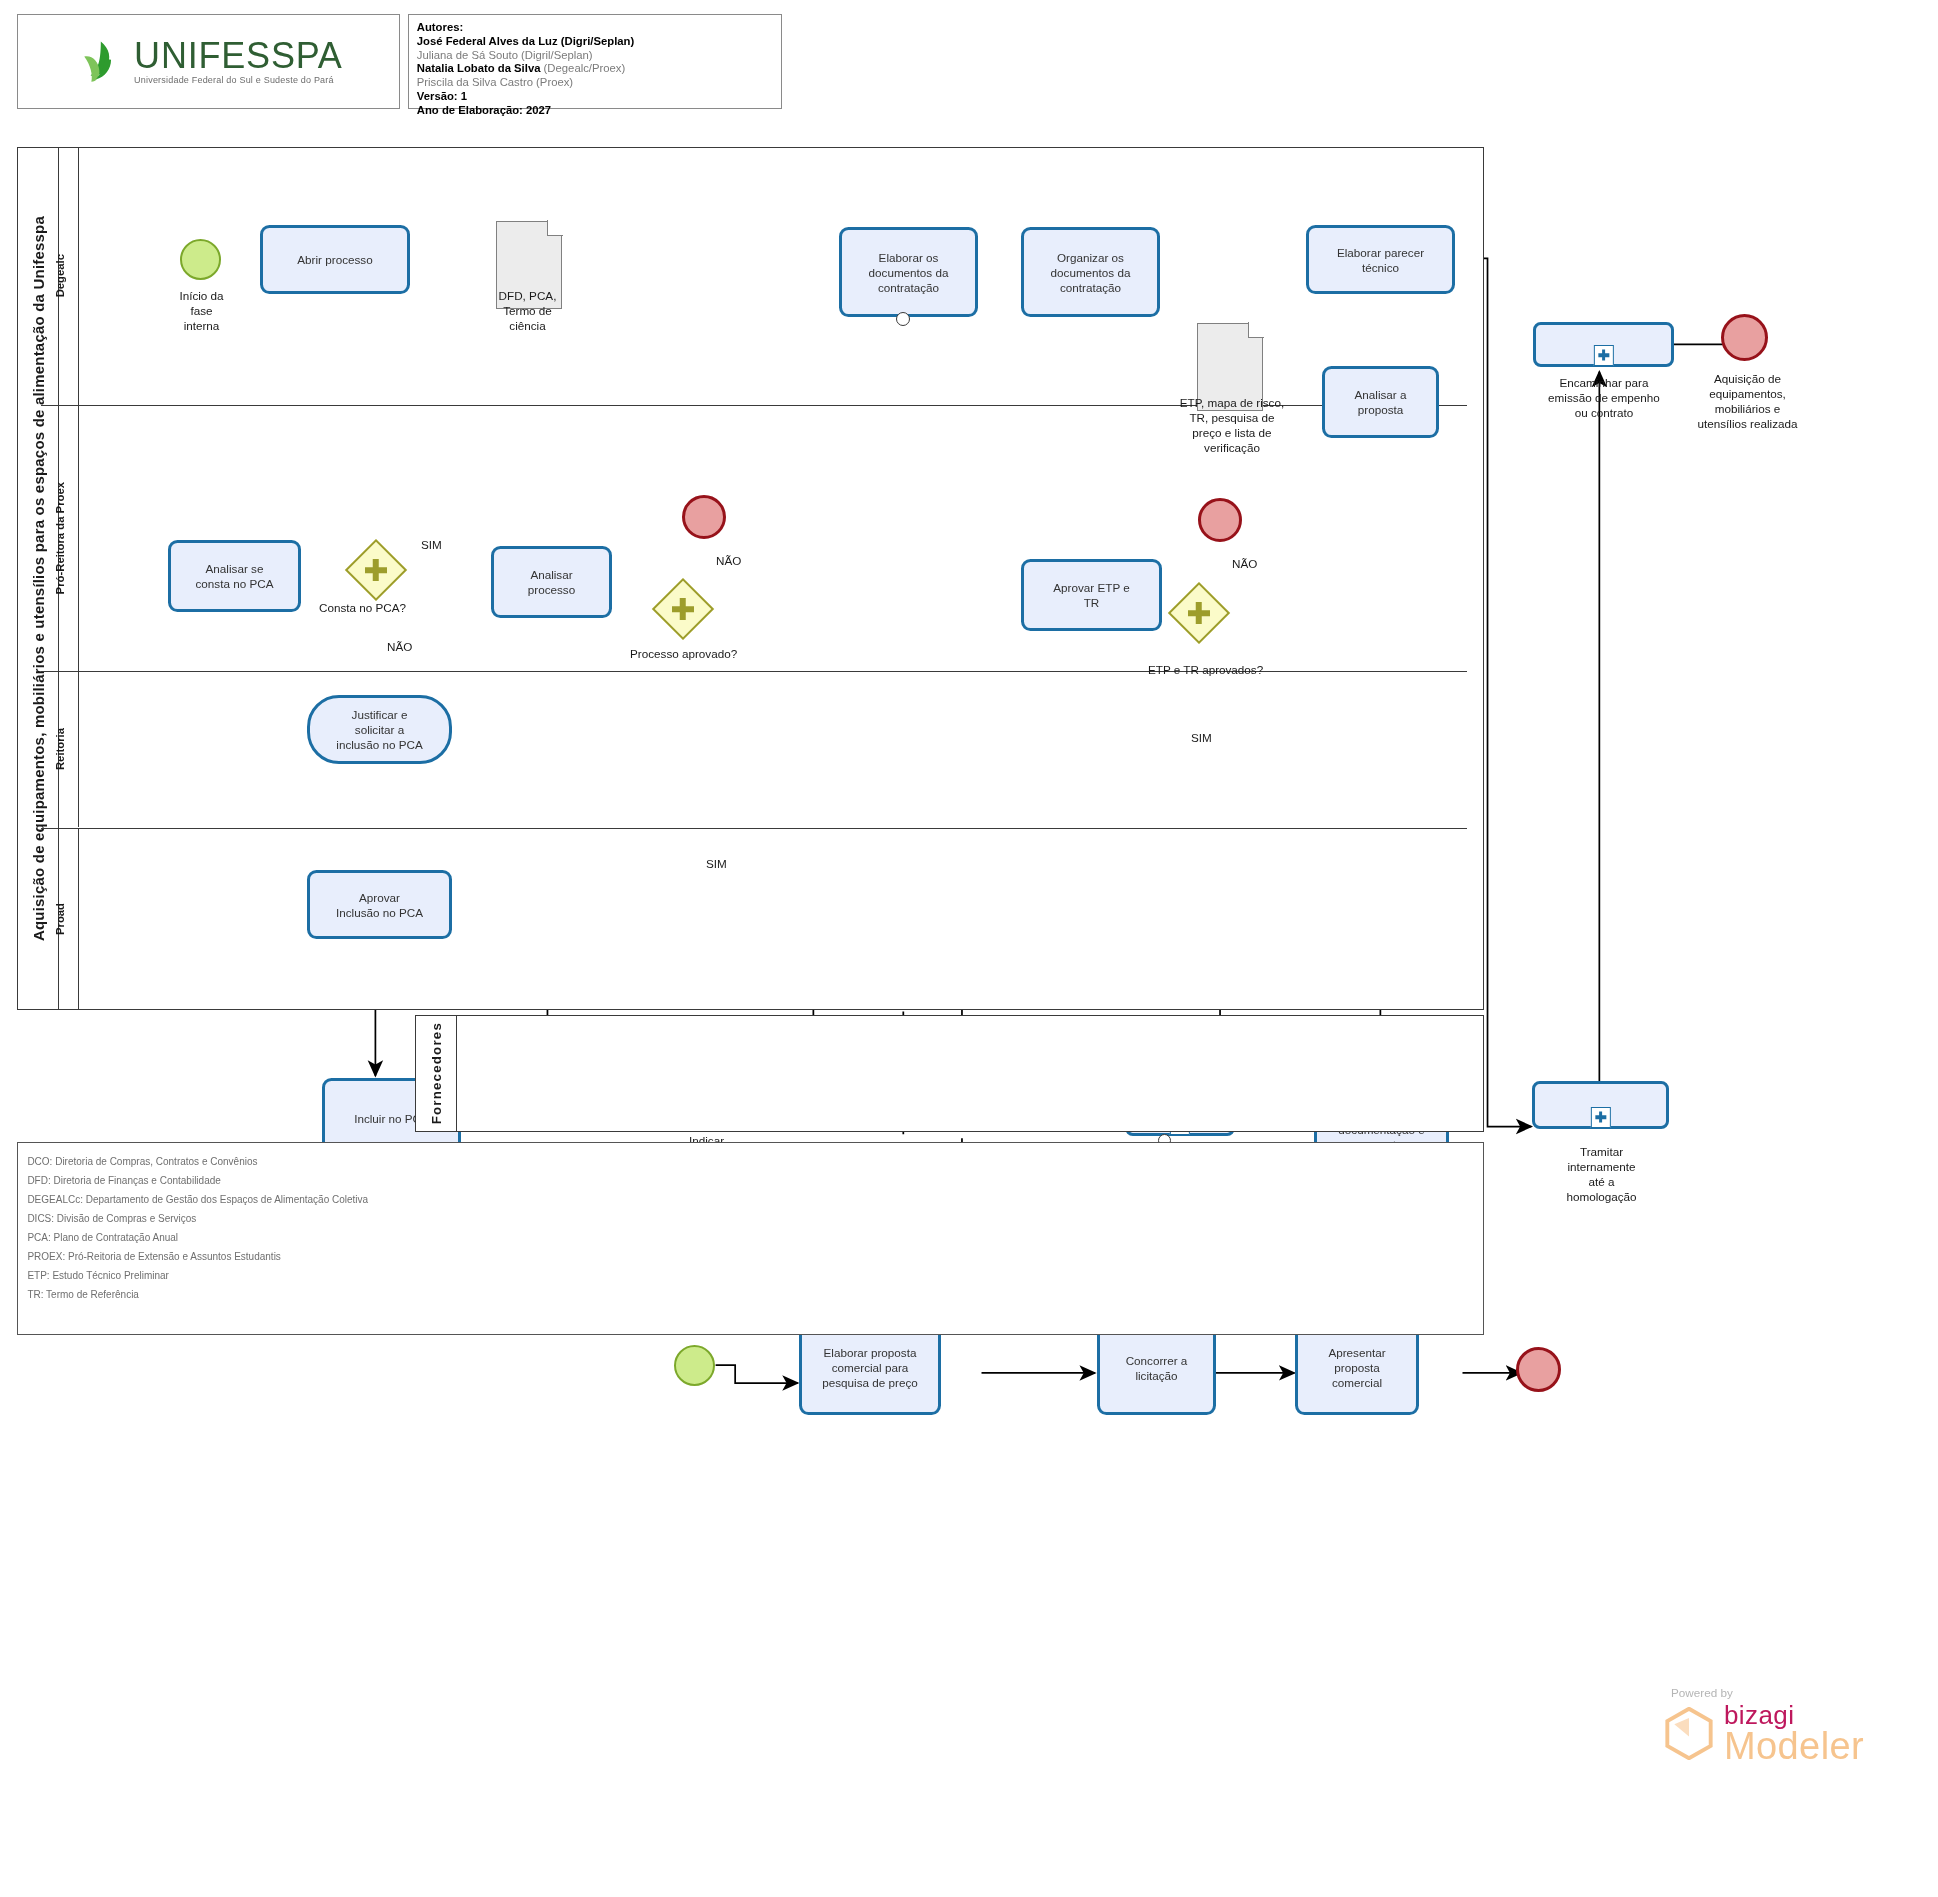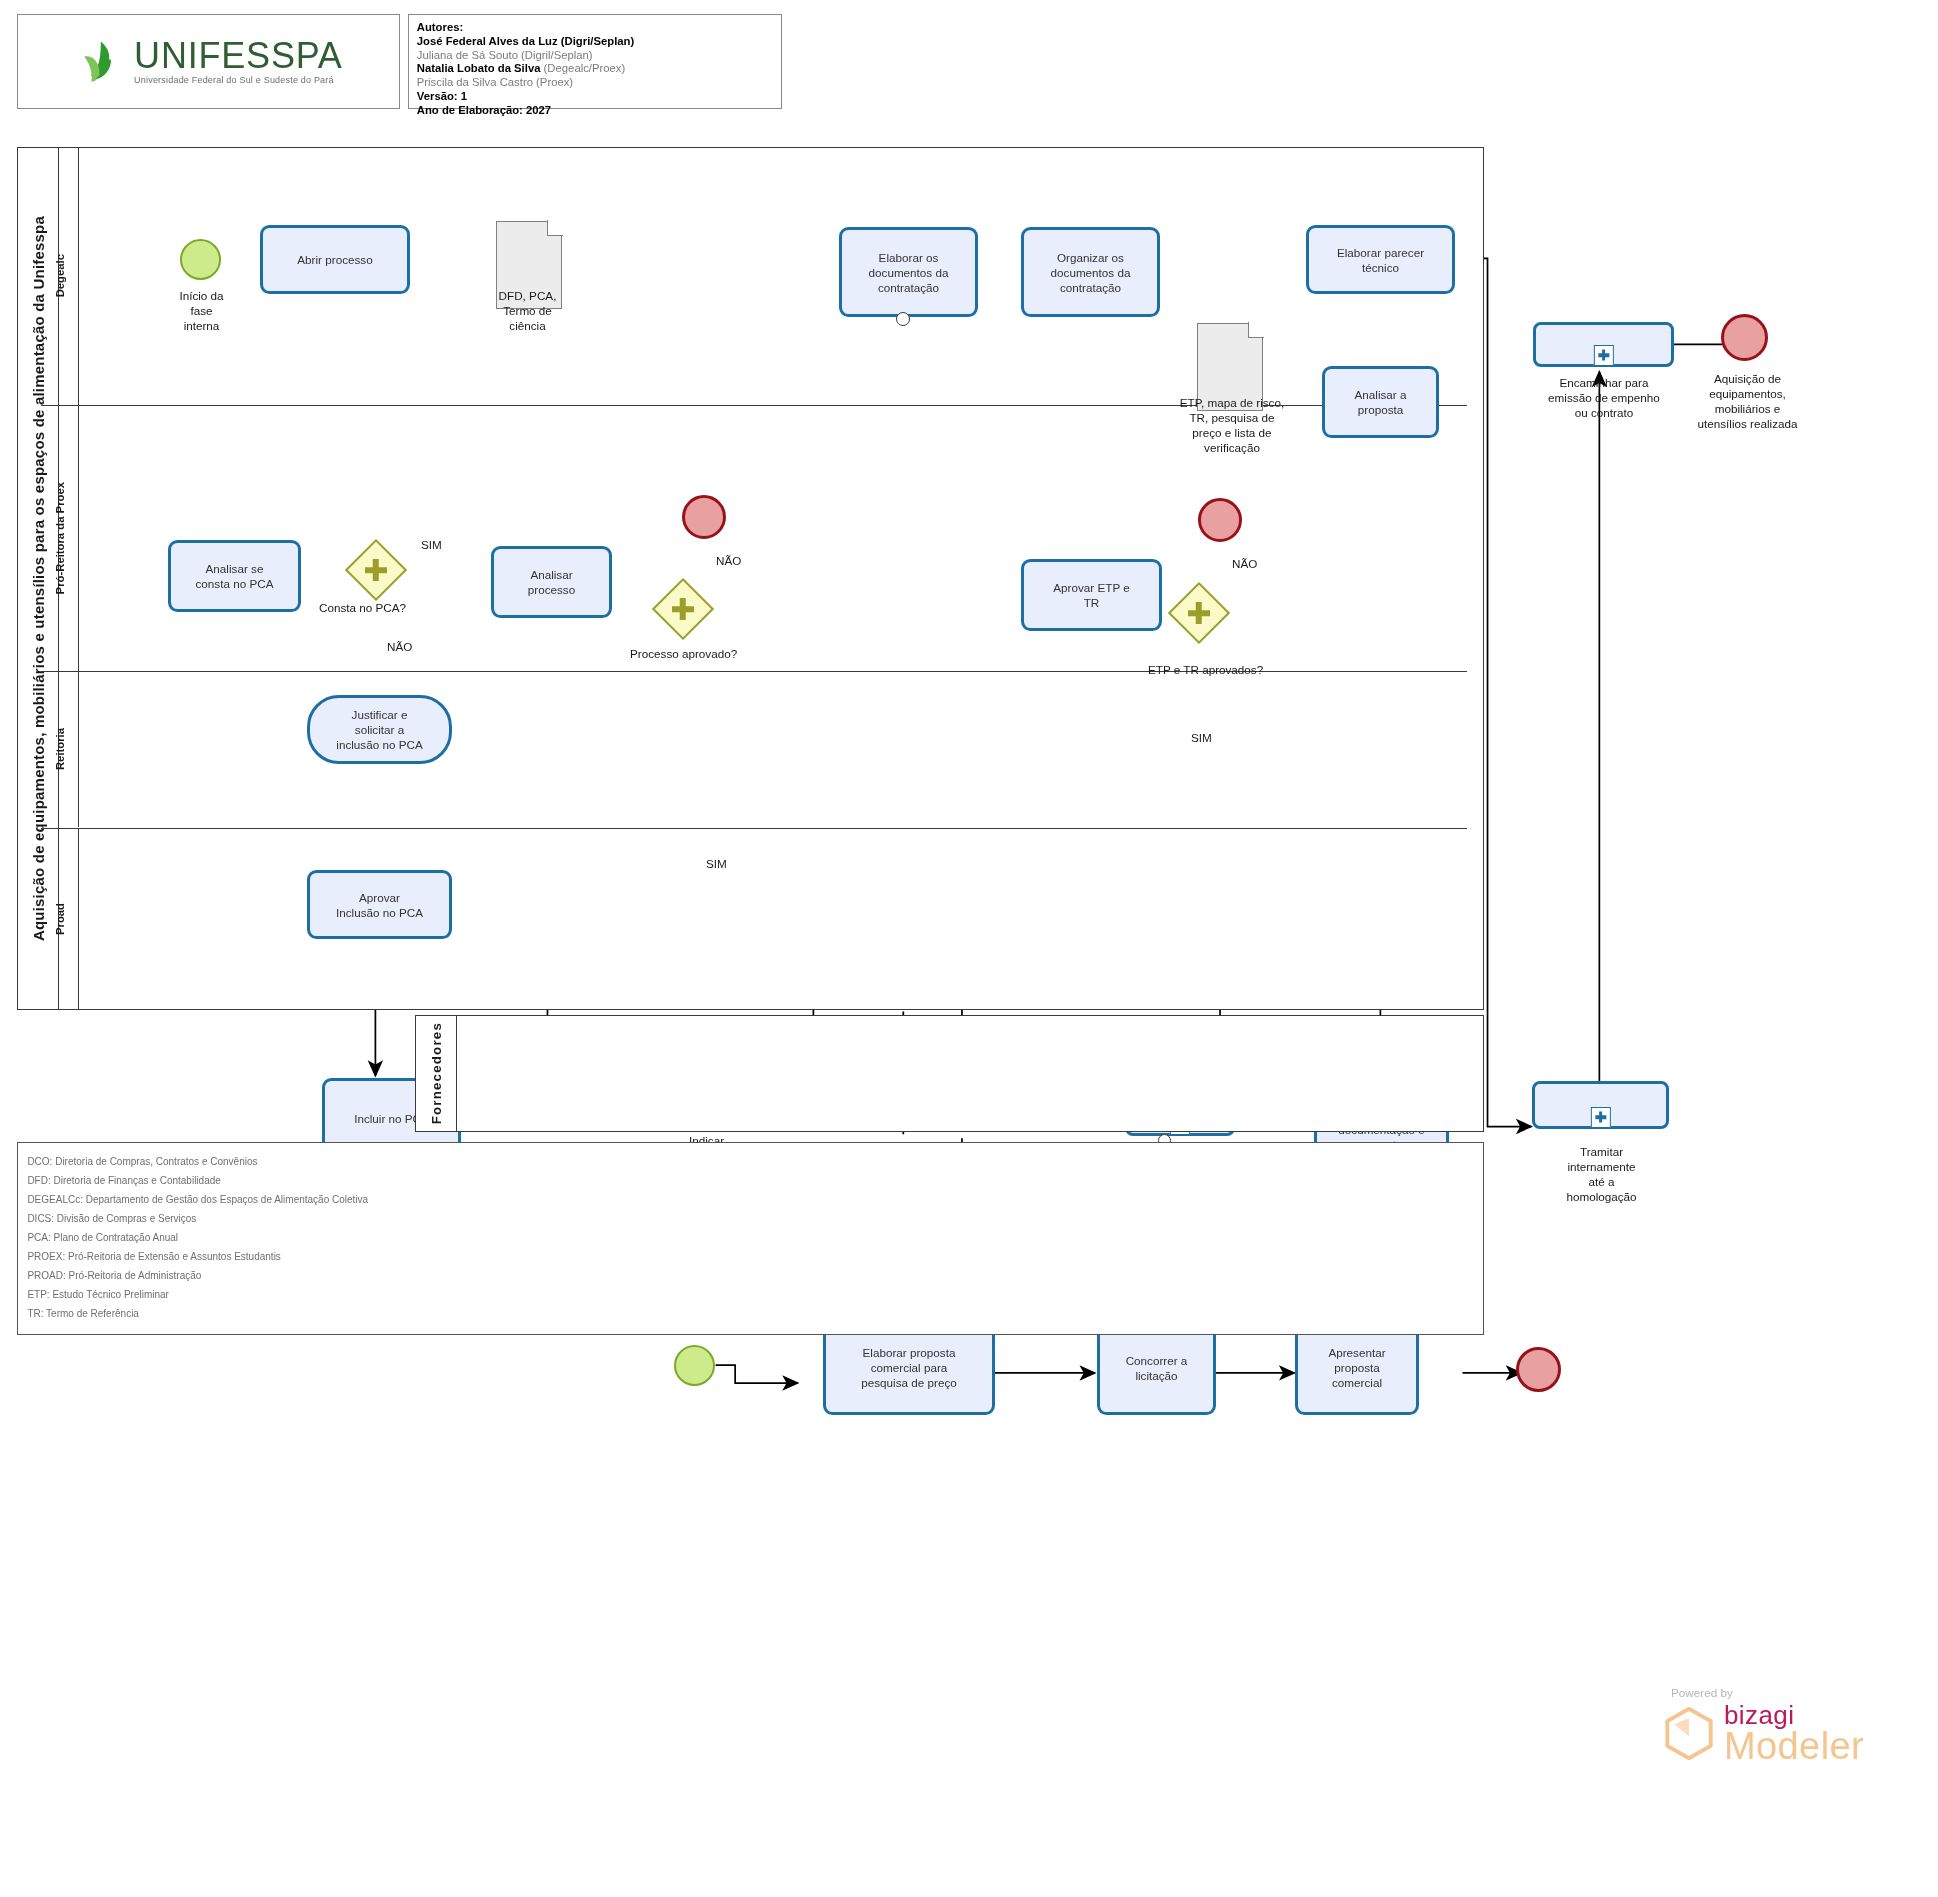--- a/index.html
+++ b/index.html
@@ -346,21 +346,21 @@
 homologação</div>
 
 <div class="abs" id="pool2">
   <div id="pool2-title">
       <span>Fornecedores</span>
     </div>
 </div>
 
 <div class="ev-start" style="left:674px;top:1345px;width:41px;height:41px;"></div>
 
-<div class="task" style="left:799px;top:1320px;width:172px;height:95px;margin-left:24px;">
+<div class="task" style="left:799px;top:1320px;width:142px;height:95px;">
     <span style="white-space:pre-line">Elaborar proposta
 comercial para
 pesquisa de preço</span>
   </div>
 <div class="abs" style="left:956px;top:1314px;width:12.5px;height:15.6px;border:1.6px solid #3a3a3a;border-radius:50%;background:#fff;box-sizing:border-box;"></div>
 
 <div class="task" style="left:1097px;top:1320px;width:119px;height:95px;">
     <span style="white-space:pre-line">Concorrer a
 licitação</span>
   </div>
@@ -374,21 +374,20 @@
 
 <div class="ev-end" style="left:1516px;top:1347px;width:45px;height:45px;"></div>
 
 <div class="abs" id="legend">
   <div class="leg-line">DCO: Diretoria de Compras, Contratos e Convênios</div>
   <div class="leg-line">DFD: Diretoria de Finanças e Contabilidade</div>
   <div class="leg-line">DEGEALCc: Departamento de Gestão dos Espaços de Alimentação Coletiva</div>
   <div class="leg-line">DICS: Divisão de Compras e Serviços</div>
   <div class="leg-line">PCA: Plano de Contratação Anual</div>
   <div class="leg-line">PROEX: Pró-Reitoria de Extensão e Assuntos Estudantis</div>
-  <div class="leg-line">PROAD: Pró-Reitoria de Administração</div>
   <div class="leg-line">ETP: Estudo Técnico Preliminar</div>
   <div class="leg-line">TR: Termo de Referência</div>
 </div>
 
 <div class="abs" id="bizagi">
   <div id="bz-pb">Powered by</div>
   <div id="bz-row">
     <div id="bz-hex">
       <svg width="48" height="53" viewBox="0 0 62 68" aria-hidden="true">
         <polygon points="31,2 59,18 59,50 31,66 3,50 3,18" fill="none" stroke="#f6c48e" stroke-width="5"></polygon>

